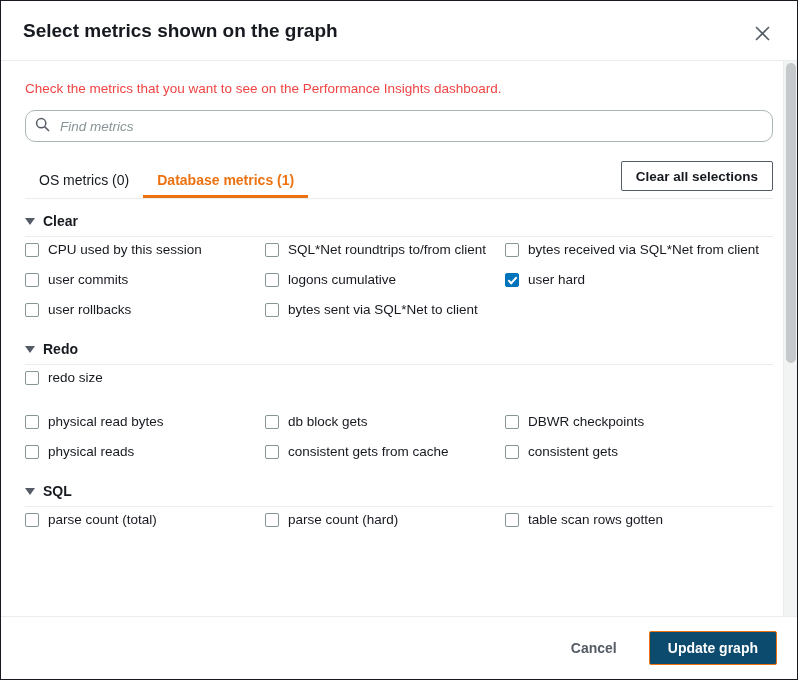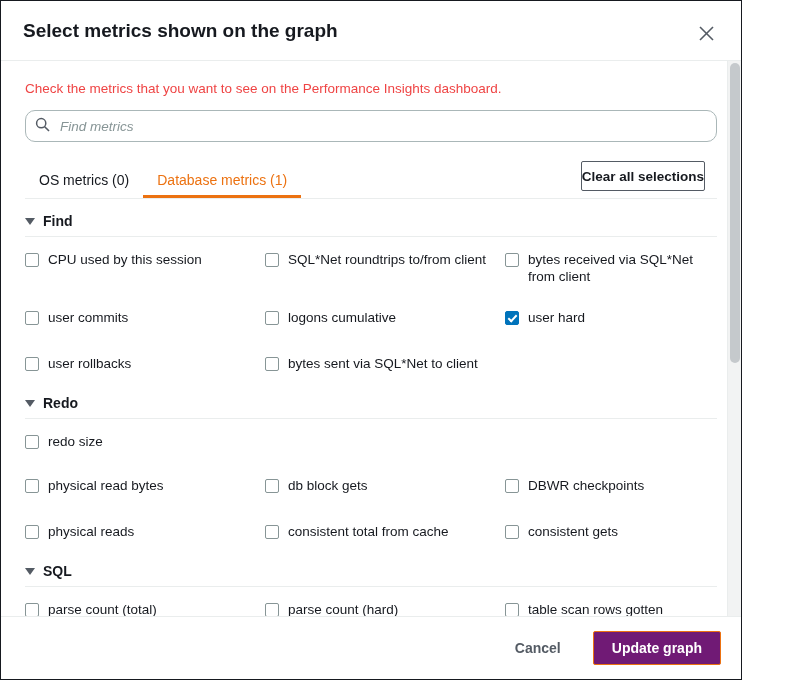--- a/index.html
+++ b/index.html
@@ -8,21 +8,21 @@
     background: #ffffff;
     font-family: "Liberation Sans", sans-serif;
   }
   body {
     width: 800px;
     height: 682px;
     overflow: hidden;
   }
   .modal {
     position: relative;
-    width: 742px;
+    width: 798px;
     height: 680px;
     border: 1px solid #16191f;
     background: #ffffff;
     box-sizing: border-box;
     display: flex;
     flex-direction: column;
   }
   .modal-header {
     display: flex;
     align-items: flex-start;
@@ -103,30 +103,30 @@
   }
   .tab {
     font-size: 14px;
     color: #16191f;
     padding: 8px 14px 10px 14px;
     cursor: pointer;
     white-space: nowrap;
   }
   .tab.active {
     color: #ec7211;
-    font-weight: normal;
+    font-weight: bold;
     border-bottom: 3px solid #ec7211;
     padding-bottom: 7px;
   }
   .clear-btn {
     position: absolute;
-    right: 12px;
+    right: 0;
     bottom: 7px;
     height: 30px;
-    padding: 0 0;
+    padding: 0 14px;
     background: #ffffff;
     border: 1px solid #545b64;
     border-radius: 2px;
     color: #16191f;
     font-size: 13.5px;
     font-weight: bold;
     cursor: pointer;
     font-family: "Liberation Sans", sans-serif;
   }
 
@@ -146,22 +146,21 @@
     cursor: pointer;
   }
   .group-title {
     font-size: 14px;
     font-weight: bold;
     color: #16191f;
   }
   .grid {
     display: grid;
     grid-template-columns: 240px 240px 1fr;
-    margin-top: 10px;
-    row-gap: 16px;
+    row-gap: 0;
   }
   .cb-item {
     display: flex;
     align-items: flex-start;
     gap: 9px;
     padding: 4px 8px 4px 0;
     min-height: 22px;
   }
   .cb {
     width: 14px;
@@ -225,21 +224,21 @@
     padding: 14px 20px 14px 20px;
     box-sizing: border-box;
   }
   .cancel-link {
     font-size: 14px;
     font-weight: bold;
     color: #545b64;
     cursor: pointer;
   }
   .primary-btn {
-    background: #701a75;
+    background: #0c4a6e;
     border: 1px solid #ec7211;
     border-radius: 2px;
     color: #ffffff;
     font-size: 14px;
     font-weight: bold;
     padding: 8px 18px;
     cursor: pointer;
     font-family: "Liberation Sans", sans-serif;
   }
 </style>
@@ -275,21 +274,21 @@
 
       <div class="tabs">
         <div class="tab">OS metrics (0)</div>
         <div class="tab active">Database metrics (1)</div>
         <button class="clear-btn">Clear all selections</button>
       </div>
 
       <div class="group">
         <div class="group-header">
           <span class="caret"></span>
-          <span class="group-title">Find</span>
+          <span class="group-title">Clear</span>
         </div>
         <div class="grid">
           <div class="cb-item">
             <span class="cb"></span>
             <span class="cb-label">CPU used by this session</span>
           </div>
           <div class="cb-item">
             <span class="cb"></span>
             <span class="cb-label">SQL*Net roundtrips to/from client</span>
           </div>
@@ -346,21 +345,21 @@
           <div class="cb-item">
             <span class="cb"></span>
             <span class="cb-label">DBWR checkpoints</span>
           </div>
           <div class="cb-item">
             <span class="cb"></span>
             <span class="cb-label">physical reads</span>
           </div>
           <div class="cb-item">
             <span class="cb"></span>
-            <span class="cb-label">consistent total from cache</span>
+            <span class="cb-label">consistent gets from cache</span>
           </div>
           <div class="cb-item">
             <span class="cb"></span>
             <span class="cb-label">consistent gets</span>
           </div>
         </div>
       </div>
 
       <div class="group">
         <div class="group-header">

